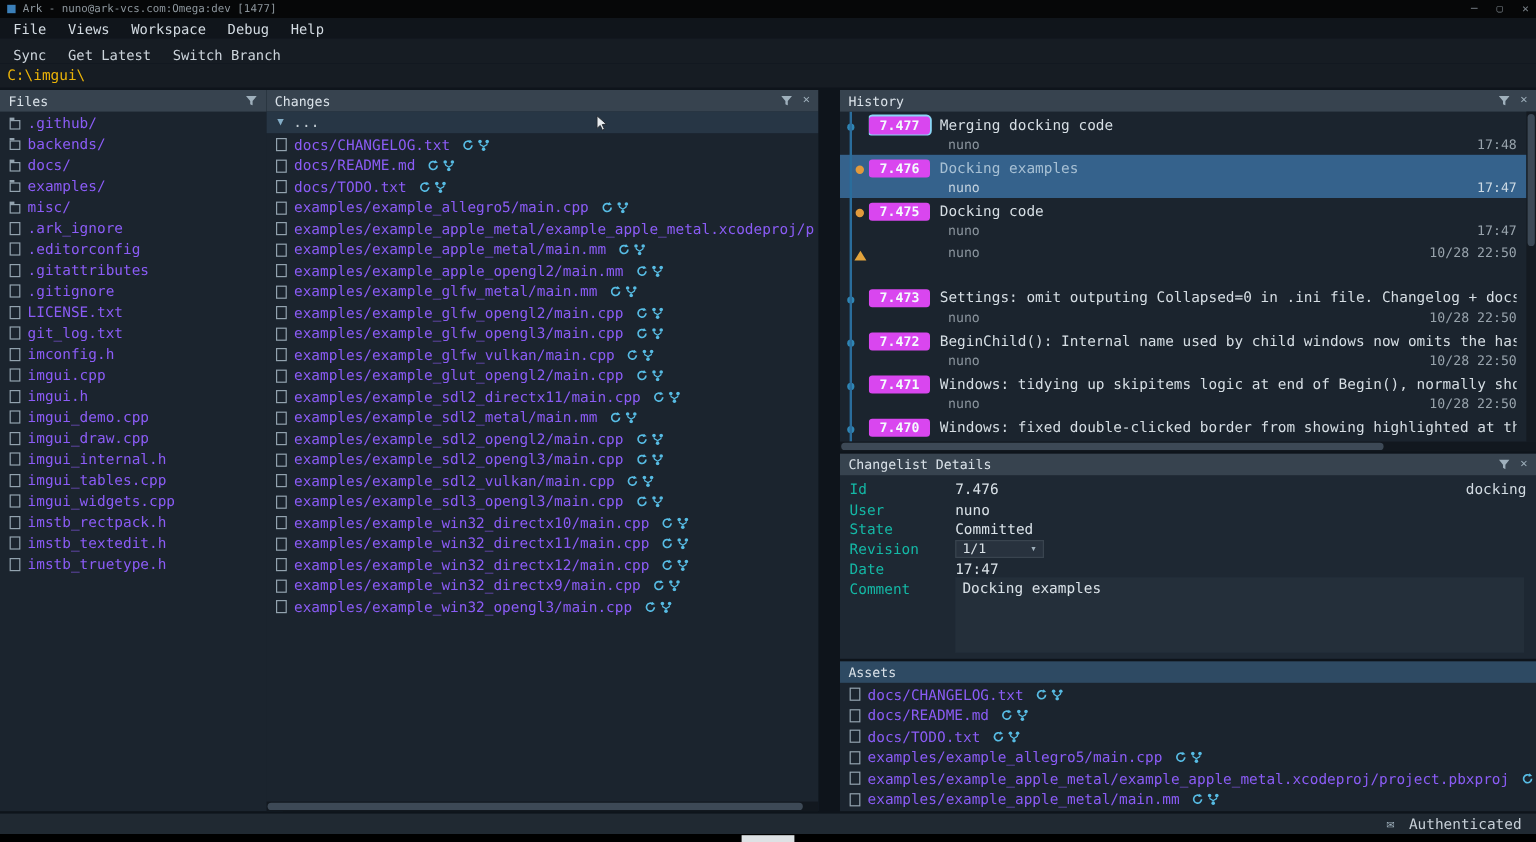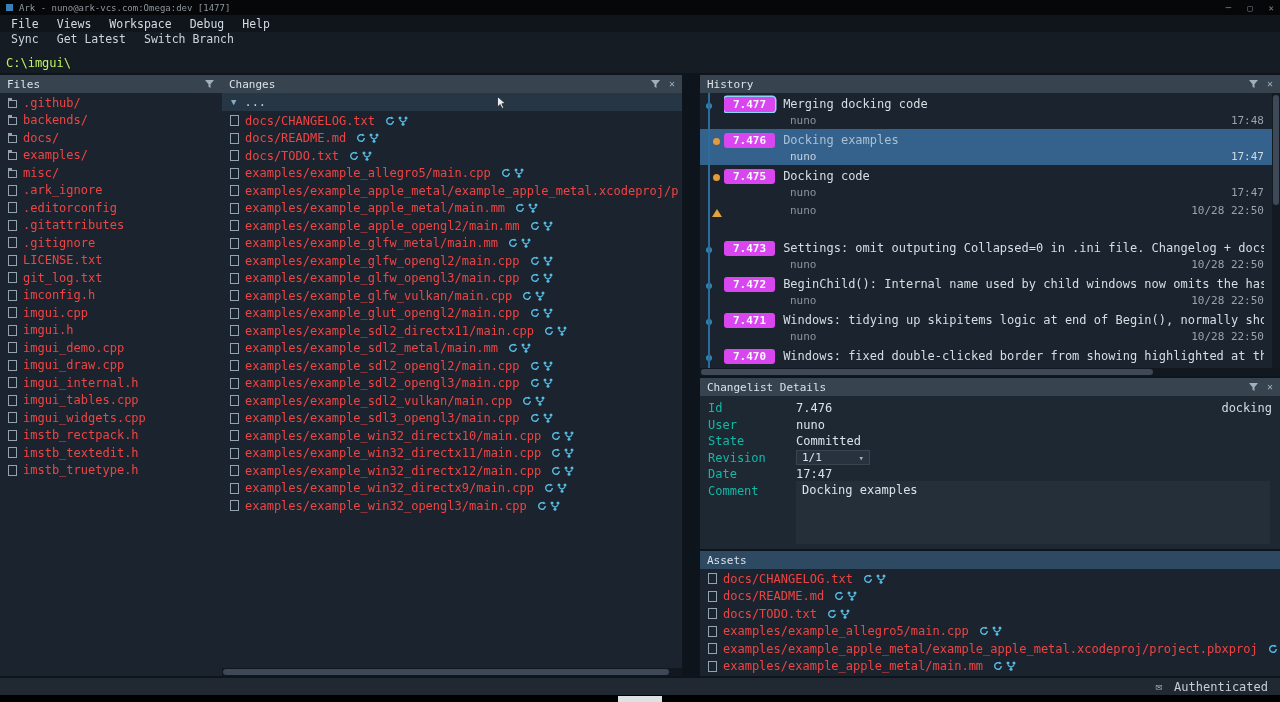--- a/index.html
+++ b/index.html
@@ -8,41 +8,41 @@
 
   
   .titlebar{position:absolute;left:0;top:0;width:1280px;height:15px;background:#060708;display:flex;align-items:center;padding:0 6px;font-size:9px;color:#8e979e}
   .appicon{width:7px;height:7px;background:#3b7fb8;margin-right:6px;flex:none}
   .wincontrols{margin-left:auto;display:flex;gap:16px;font-size:9px;color:#7b838a}
   .wincontrols span{cursor:default}
 
   .menubar{position:absolute;left:0;top:15px;width:1280px;height:17px;background:#10151b;display:flex;align-items:center;padding:0 2px}
   .menuitem{padding:0 9px;font-size:11.5px;color:#d3dbe2}
 
-  .toolbar{position:absolute;left:0;top:32px;width:1280px;height:21px;background:#161c23;display:flex;align-items:flex-start;padding:0 2px}
+  .toolbar{position:absolute;left:0;top:32px;width:1280px;height:21px;background:#161c23;display:flex;align-items:flex-end;padding:0 2px}
   .toolbtn{padding:0 9px;font-size:11.5px;color:#ccd4db}
 
-  .pathbar{position:absolute;left:0;top:53px;width:1280px;height:20px;background:#161c23;display:flex;align-items:center;padding:0 6px;color:#bef264}
+  .pathbar{position:absolute;left:0;top:53px;width:1280px;height:20px;background:#161c23;display:flex;align-items:center;padding:0 6px;color:#eab308}
 
   
   .panel{position:absolute;background:#1b242e;overflow:hidden}
   .panel.files{left:0;top:75px;width:236px;height:601px}
   .panel.changes{left:222px;top:75px;width:460px;height:601px}
   .panel.history{left:700px;top:75px;width:580px;height:301px}
   .panel.details{left:700px;top:378px;width:580px;height:171px;background:#1e2833}
   .panel.assets{left:700px;top:551px;width:580px;height:125px}
 
   .phead{height:18px;background:#37434f;display:flex;align-items:center;padding:0 7px;font-size:11px;color:#dae2e9}
   .phead .phicons{margin-left:auto;display:flex;gap:9px;align-items:center}
   .phead .x{font-size:10px;color:#9fb0bc;line-height:1}
   .panel.assets .phead{background:#2e4a63}
 
   
   .list{padding-top:1px}
-  .frow,.crow{height:17.5px;display:flex;align-items:center;padding-left:8px;gap:6px;white-space:nowrap;color:#ef4444}
+  .frow,.crow{height:17.5px;display:flex;align-items:center;padding-left:8px;gap:6px;white-space:nowrap;color:#8b5cf6}
   .ficon{width:9px;height:11px;border:1px solid #93a3af;flex:none;position:relative}
   .frow.folder .ficon{height:8px;margin-top:2px}
   .frow.folder .ficon::before{content:"";position:absolute;left:-1px;top:-3px;width:4px;height:2px;background:#93a3af}
   .trail{display:flex;gap:3px;margin-left:4px;flex:none;align-items:center}
   .ticon{width:10px;height:10px;flex:none}
 
   .rootrow{height:18px;display:flex;align-items:center;background:#273645;padding-left:9px;gap:8px;color:#c4cdd4}
   .rootrow .tri{color:#84aec8;font-size:9px;line-height:1}
 
   

